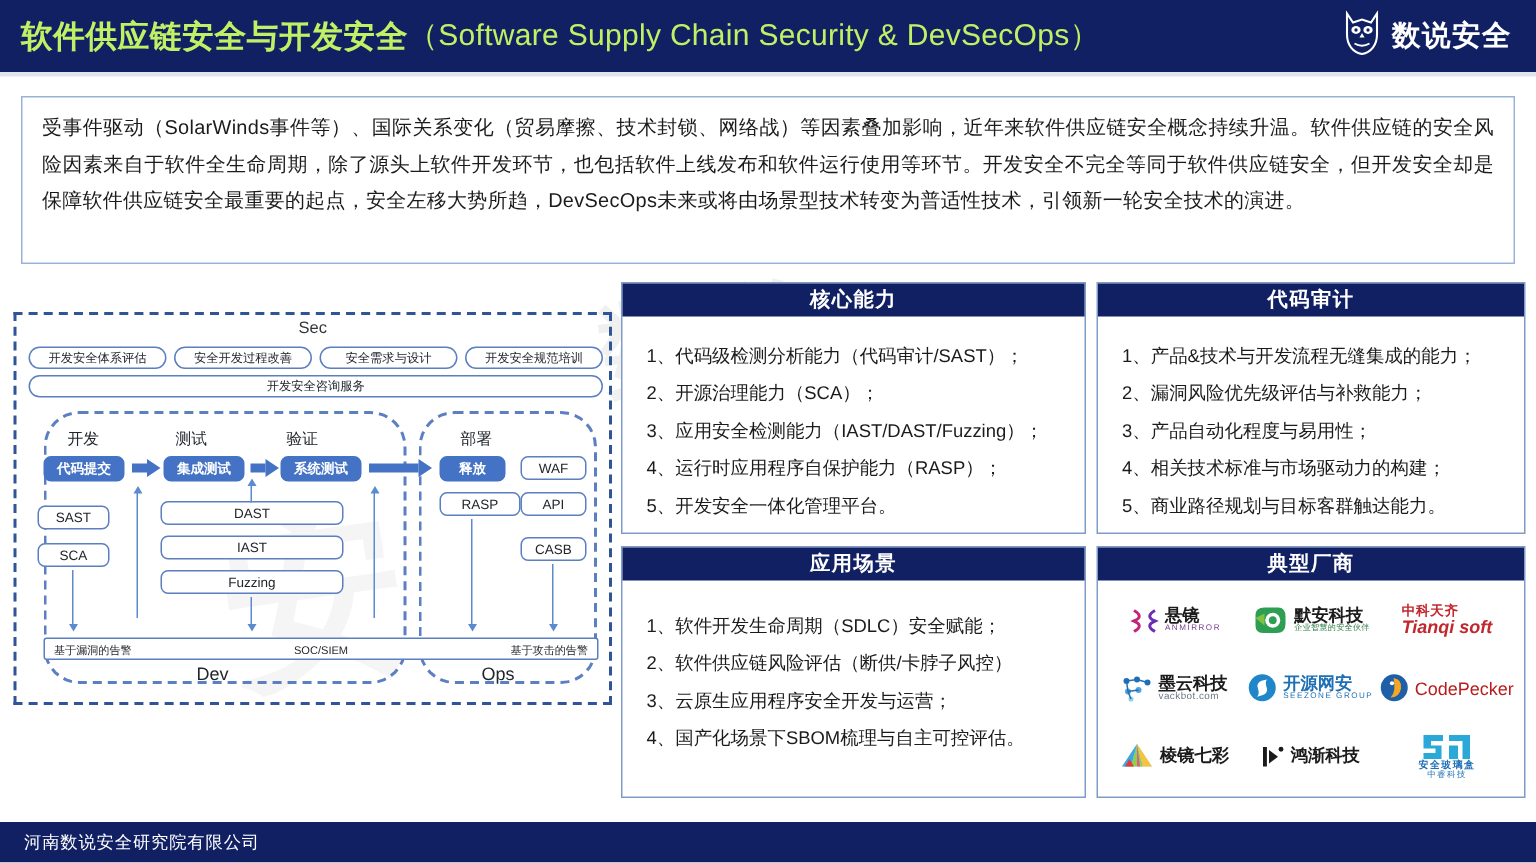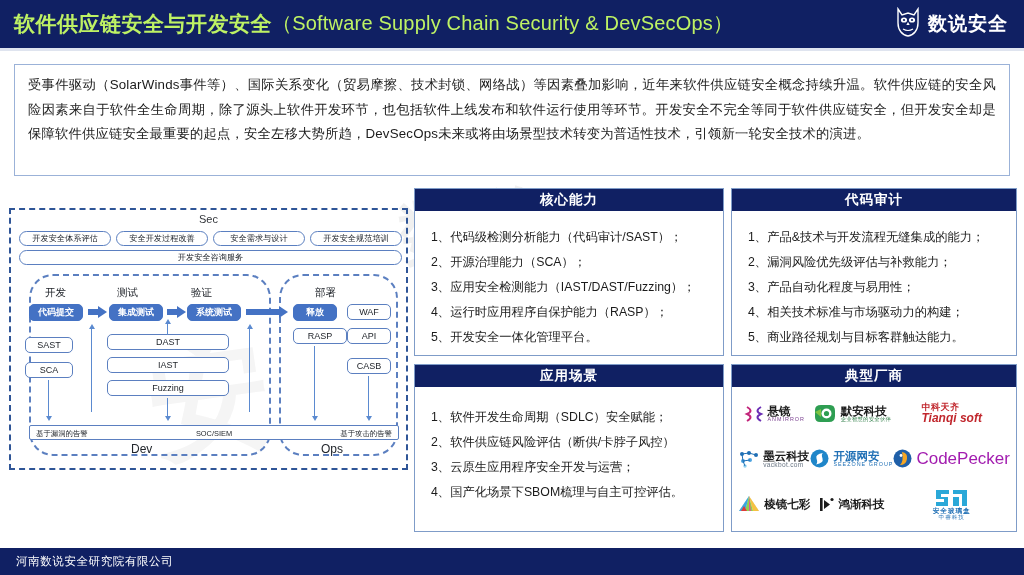--- a/index.html
+++ b/index.html
@@ -141,21 +141,21 @@
     height:142px; padding:4px 6px 2px 6px;
   }
   .vendor-cell { display:flex; align-items:center; justify-content:center; gap:4px; }
   .vendor-mark { flex:0 0 auto; display:flex; align-items:center; justify-content:center; }
   .vendor-text { display:flex; flex-direction:column; line-height:1.05; }
   .vendor-text .v-cn { font-size:11.5px; font-weight:bold; color:#1b1b1b; white-space:nowrap; }
   .vendor-text .v-en { font-size:5.4px; color:#7a3f8f; letter-spacing:1px; white-space:nowrap; }
   .vendor-text .v-en.gray { color:#6b7785; letter-spacing:.3px; font-size:6.6px; }
   .vendor-text .v-en.blue { color:#1f6fb5; letter-spacing:1px; }
   .vendor-text .v-en.green { color:#2e7d46; letter-spacing:.2px; }
-  .v-plain { font-size:17px; color:#a21caf; white-space:nowrap; }
+  .v-plain { font-size:12px; color:#b91c1c; white-space:nowrap; }
 
   
   .footer {
     position:absolute; left:0; top:548px; width:1024px; height:27px;
     background:#102063; display:flex; align-items:center; padding-left:16px;
   }
   .footer span { color:#ffffff; font-size:11.5px; font-weight:normal; letter-spacing:.6px; }
 </style>
 </head>
 <body>
@@ -203,21 +203,21 @@
     </div>
     <div class="pill-wide">开发安全咨询服务</div>
 
     <div class="devbox"></div>
 
     <div class="opsbox"></div>
 
     <div class="stage-label" style="left:34px; top:76px;">开发</div>
     <div class="stage-label" style="left:106px; top:76px;">测试</div>
     <div class="stage-label" style="left:180px; top:76px;">验证</div>
-    <div class="stage-label" style="left:304px; top:76px;">部署</div>
+    <div class="stage-label" style="left:296px; top:76px;">部署</div>
 
     <div class="bbox solid" style="left:18px; top:94px; width:54px; height:17px;">代码提交</div>
     <div class="bbox solid" style="left:98px; top:94px; width:54px; height:17px;">集成测试</div>
     <div class="bbox solid" style="left:176px; top:94px; width:54px; height:17px;">系统测试</div>
     <div class="bbox solid" style="left:282px; top:94px; width:44px; height:17px;">释放</div>
 
     <div class="bigarrow" style="left:77px; top:99px; width:10px;"></div>
     <div class="bigarrow-head" style="left:87px; top:96px;"></div>
     <div class="bigarrow" style="left:156px; top:99px; width:10px;"></div>
     <div class="bigarrow-head" style="left:166px; top:96px;"></div>

